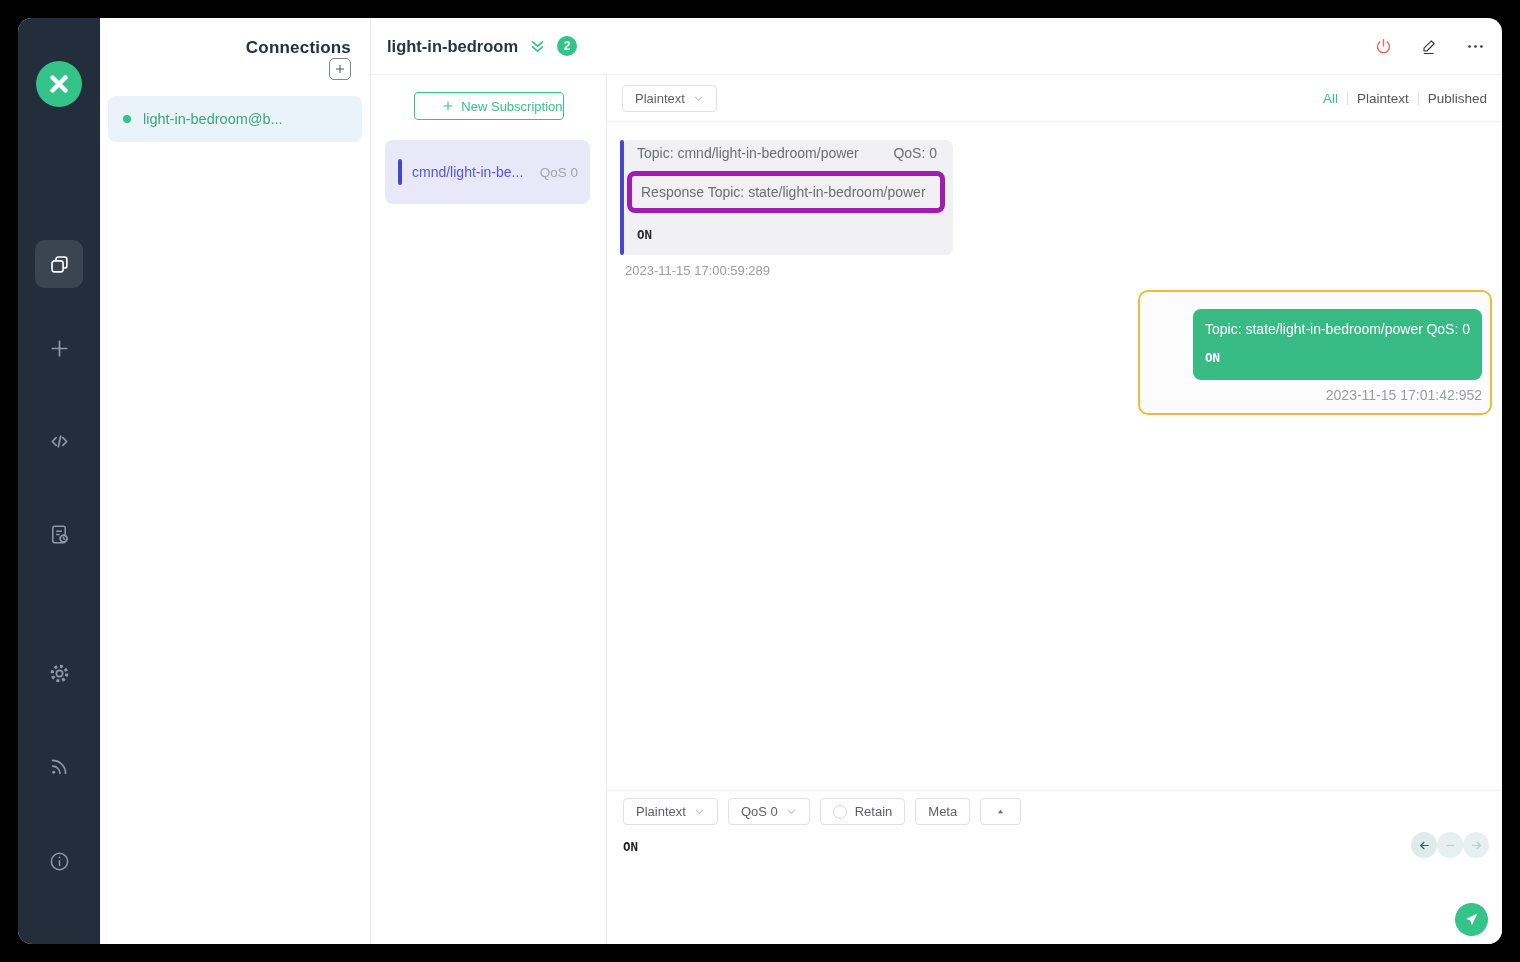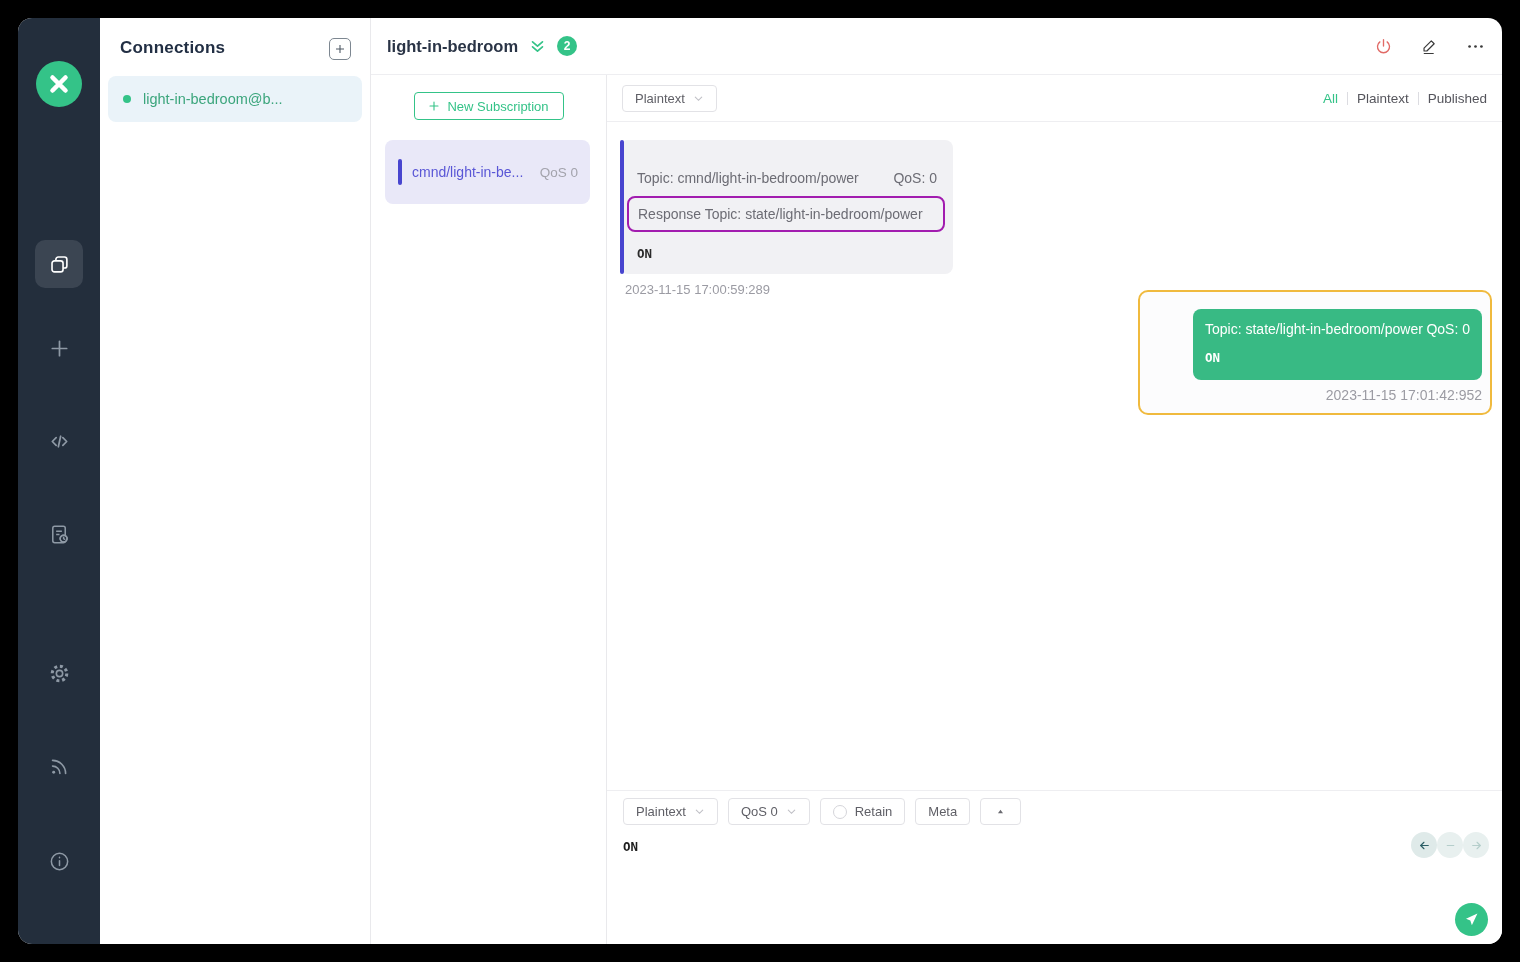--- a/index.html
+++ b/index.html
@@ -30,21 +30,21 @@
   .mt133 { margin-top: 133px; }
   .mt36 { margin-top: 36px; }
   .mt45 { margin-top: 45px; }
   .mt46 { margin-top: 46px; }
 
   
   .connections {
     width: 271px; flex: 0 0 271px; background: #fff;
     border-right: 1px solid #e9e9ec; display: flex; flex-direction: column;
   }
-  .conn-head { display: flex; align-items: flex-start; justify-content: space-between; padding: 20px 19px 16px 20px; }
+  .conn-head { display: flex; align-items: flex-end; justify-content: space-between; padding: 20px 19px 16px 20px; flex-direction: column; }
   .conn-title { font-size: 17px; font-weight: 700; color: #222f44; letter-spacing: .2px; }
   .add-conn {
     width: 22px; height: 22px; border: 1.5px solid #7d8791; border-radius: 5px;
     display: flex; align-items: center; justify-content: center; cursor: pointer; background: #fff;
   }
   .conn-item {
     display: flex; align-items: center; gap: 12px; margin: 0 8px 6px;
     padding: 8px 15px; border-radius: 8px; font-size: 14.5px; color: #3ba57c; cursor: pointer;
   }
   .conn-item.selected { background: #eaf3f9; padding-top: 15px; padding-bottom: 15px; }
@@ -64,21 +64,21 @@
   }
   .hdr-spacer { flex: 1; }
   .hdr-icon { width: 22px; height: 22px; display: flex; align-items: center; justify-content: center; cursor: pointer; margin-left: 13px; }
 
   .main-body { flex: 1; display: flex; min-height: 0; }
 
   
   .subs-col { width: 236px; flex: 0 0 236px; border-right: 1px solid #e9e9ec; background: #fff; }
   .new-sub {
     margin: 17px auto 0; width: 150px; height: 28px;
-    display: flex; align-items: center; justify-content: center; gap: 7px;
+    display: flex; align-items: center; justify-content: flex-end; gap: 7px;
     border: 1px solid #34c388; border-radius: 4px; background: #fff;
     color: #34c388; font-size: 13px; cursor: pointer;
   }
   .sub-item {
     margin: 20px 16px 0 14px; height: 64px; background: #e9e8f8; border-radius: 8px;
     display: flex; align-items: center; padding: 0 12px 0 13px; cursor: pointer;
   }
   .sub-bar { width: 4px; height: 26px; border-radius: 2px; background: #4845cf; flex: 0 0 4px; }
   .sub-topic { flex: 1; margin-left: 10px; font-size: 14px; color: #5956d6; white-space: nowrap; overflow: hidden; }
   .sub-qos { font-size: 13.5px; color: #a3a3ac; }
@@ -96,26 +96,26 @@
   }
   .filters { margin-left: auto; display: flex; align-items: center; gap: 9px; font-size: 13.5px; }
   .filter { color: #55555c; cursor: pointer; }
   .filter.active { color: #34c388; }
   .fsep { width: 1px; height: 13px; background: #dcdce1; }
 
   .msg-area { flex: 1; position: relative; padding: 18px 13px; overflow: hidden; background: #fff; }
 
   
   .recv-group { width: 333px; }
-  .recv-card { position: relative; background: #f1f1f4; border-radius: 8px; padding: 30px 8px 13px 7px; }
+  .recv-card { position: relative; background: #f1f1f4; border-radius: 8px; padding: 5px 8px 13px 7px; }
   .recv-accent { position: absolute; left: 0; top: 0; bottom: 0; width: 4px; background: #4845cf; border-radius: 3px; }
   .recv-row { display: flex; align-items: center; padding: 0 8px 0 10px; color: #6c6c74; font-size: 14px; white-space: nowrap; }
   .recv-row .qos { margin-left: auto; }
   .resp-box {
-    margin-top: 10px; border: 2px solid #a21caf; border-radius: 8px;
+    margin-top: 10px; border: 5px solid #a21caf; border-radius: 8px;
     padding: 8px 9px; color: #6c6c74; font-size: 14px; white-space: nowrap;
   }
   .recv-payload { margin: 14px 10px 0; font-family: "DejaVu Sans Mono", monospace; font-size: 12.5px; font-weight: 600; color: #2b2b2b; }
   .recv-time { margin: 8px 0 0 5px; color: #9b9ba3; font-size: 13px; }
 
   
   .pub-group {
     position: absolute; top: 168px; right: 10px; width: 354px;
     border: 2px solid #f0ba3e; border-radius: 10px; background: #fcfcfd;
     padding: 17px 8px 10px 24px;

